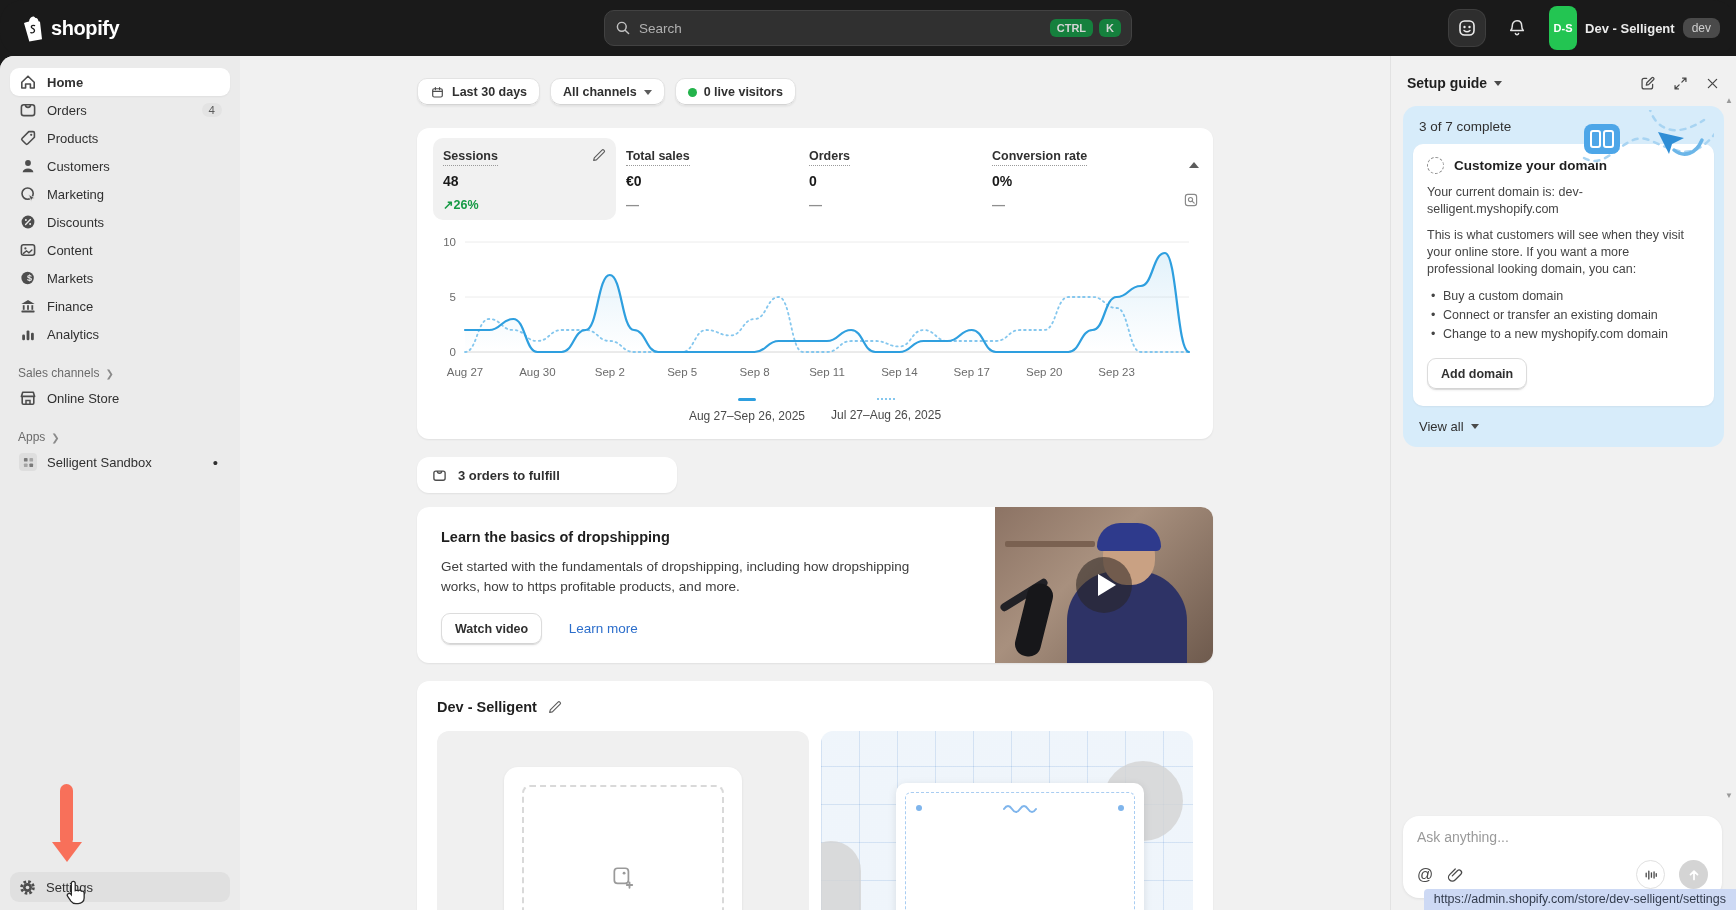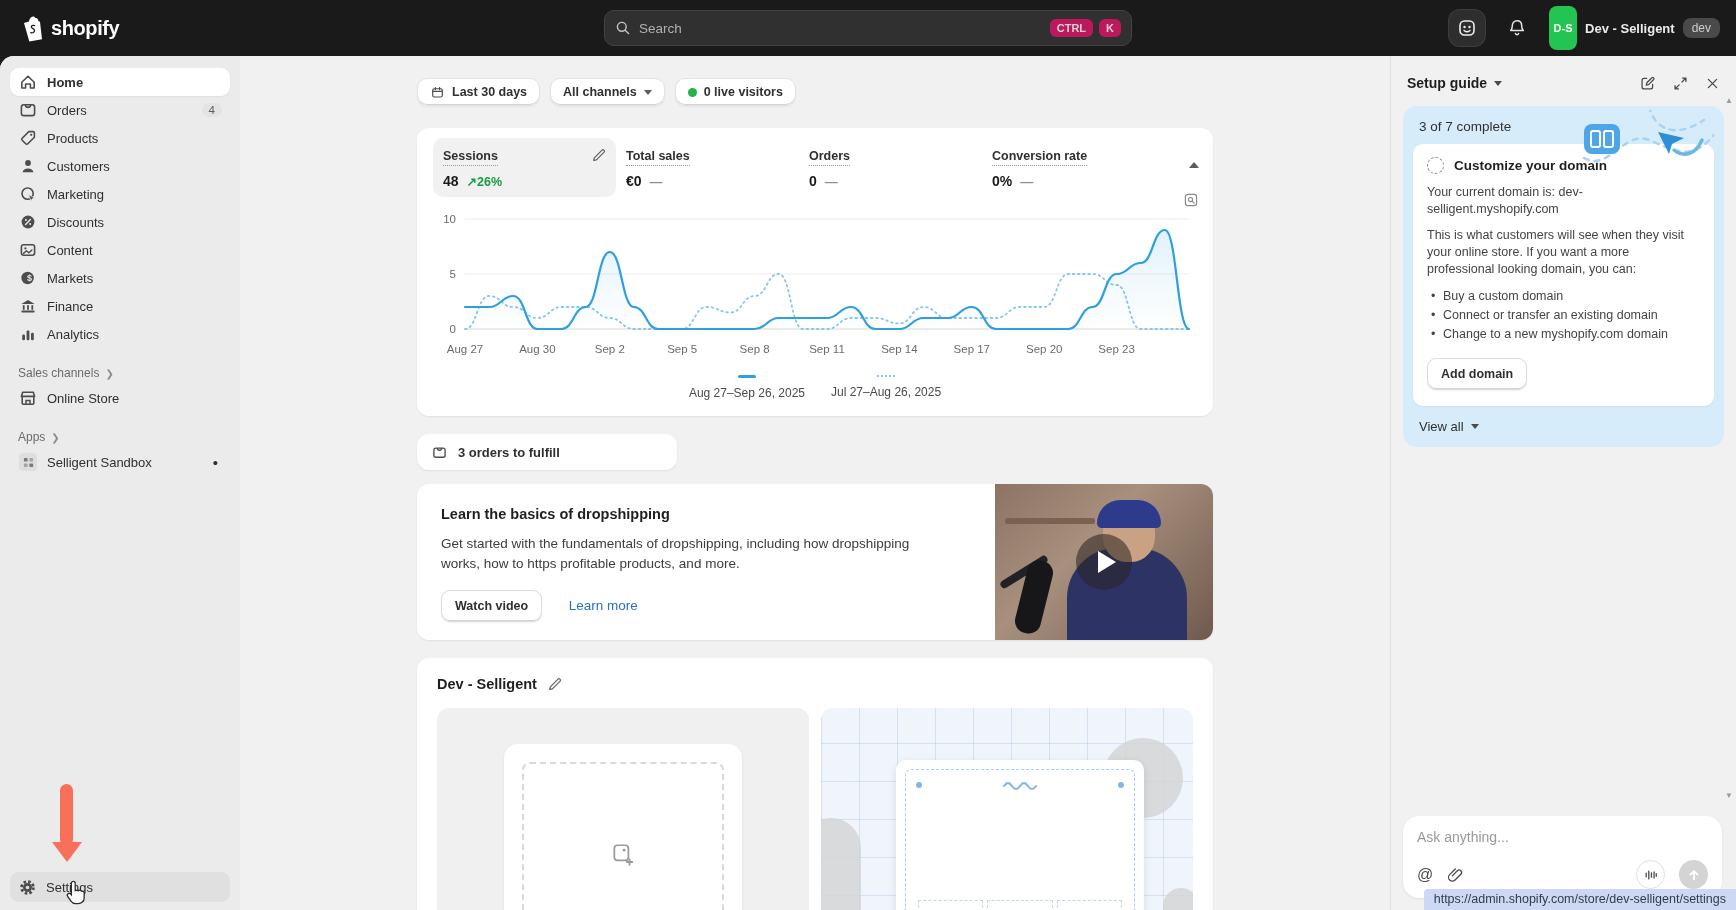--- a/index.html
+++ b/index.html
@@ -8,21 +8,21 @@
   .app { width:1736px; height:910px; position:relative; }
 
   
   .topbar { height:56px; background:#1a1a1a; display:flex; align-items:center; position:relative; z-index:5;border-radius:23px; }
   .brand { display:flex; align-items:center; gap:7px; margin-left:20px; }
   .brand-word { color:#fff; font-size:20px; font-weight:700; letter-spacing:-0.4px; }
   .searchbar { position:absolute; left:50%; transform:translateX(-50%); top:10px; width:528px; height:36px;
     background:#303030; border:1px solid #424242; border-radius:10px; display:flex; align-items:center; padding:0 10px; }
   .searchbar input { flex:1; background:transparent; border:none; outline:none; color:#d7d7d7; font-size:13.5px; margin-left:8px; font-family:inherit; }
   .searchbar input::placeholder { color:#b0b0b0; }
-  .kbd { background:#be185d; color:#d4d4d4; border-radius:6px; font-size:11px; font-weight:700; padding:3px 7px; margin-left:6px; }
+  .kbd { background:#15803d; color:#d4d4d4; border-radius:6px; font-size:11px; font-weight:700; padding:3px 7px; margin-left:6px; }
   .topbar-right { margin-left:auto; display:flex; align-items:center; gap:14px; margin-right:16px; }
   .iconbtn { width:36px; height:36px; border-radius:11px; display:flex; align-items:center; justify-content:center; }
   .iconbtn.boxed { background:#2e2e2e; box-shadow:0 0 0 1px #3e3e3e; }
   .profile { display:flex; align-items:center; gap:8px; }
   .avatar { width:28px; height:44px; border-radius:8px; background:#23c552; color:#fff; font-size:11px; font-weight:700;
     display:flex; align-items:center; justify-content:center; }
   .store-name { color:#ebebeb; font-size:13px; font-weight:700; }
   .env-badge { background:#4a4a4a; color:#cfcfcf; font-size:12px; border-radius:8px; padding:3px 9px; }
 
   
@@ -56,21 +56,21 @@
   .green-dot { width:9px; height:9px; border-radius:50%; background:#23b34b; }
   .chev-down { width:0; height:0; border-left:4px solid transparent; border-right:4px solid transparent; border-top:5px solid #5c5c5c; }
 
   .card { background:#fff; border-radius:12px; box-shadow:0 1px 2px rgba(0,0,0,.07); }
   .metrics-card { padding:10px 16px 12px; margin-bottom:18px; position:relative; }
   .metric-row { display:flex; align-items:flex-start; }
   .metric-col { width:183px; padding:8px 10px; }
   .metric-col.selected { background:#f1f1f1; border-radius:10px; }
   .metric-label { font-size:12.5px; font-weight:600; color:#303030; display:inline-block;
     border-bottom:1.5px dotted #9a9a9a; padding-bottom:2px; }
-  .metric-value-row { margin-top:7px; display:flex; align-items:baseline; gap:8px; }
+  .metric-value-row { margin-top:7px; display:flex; align-items:baseline; gap:8px;flex-direction:column; }
   .metric-value { font-size:14px; font-weight:700; color:#191919; }
   .delta-up { color:#169a45; font-size:12.5px; font-weight:700; }
   .delta-flat { color:#8f8f8f; font-size:13px; font-weight:700; }
   .sel-pencil { float:right; margin-top:2px; }
   .collapse-chev { position:absolute; right:14px; top:34px; width:0; height:0; border-left:5px solid transparent;
     border-right:5px solid transparent; border-bottom:6px solid #5c5c5c; }
   .chart-explore { position:absolute; right:14px; top:64px; color:#8a8a8a; }
   .chart-wrap { margin-top:10px; }
   .legend { display:flex; justify-content:center; gap:26px; margin-top:10px; padding-bottom:4px; }
   .legend-item { display:flex; align-items:center; gap:8px; font-size:12px; color:#4a4a4a;flex-direction:column; }

